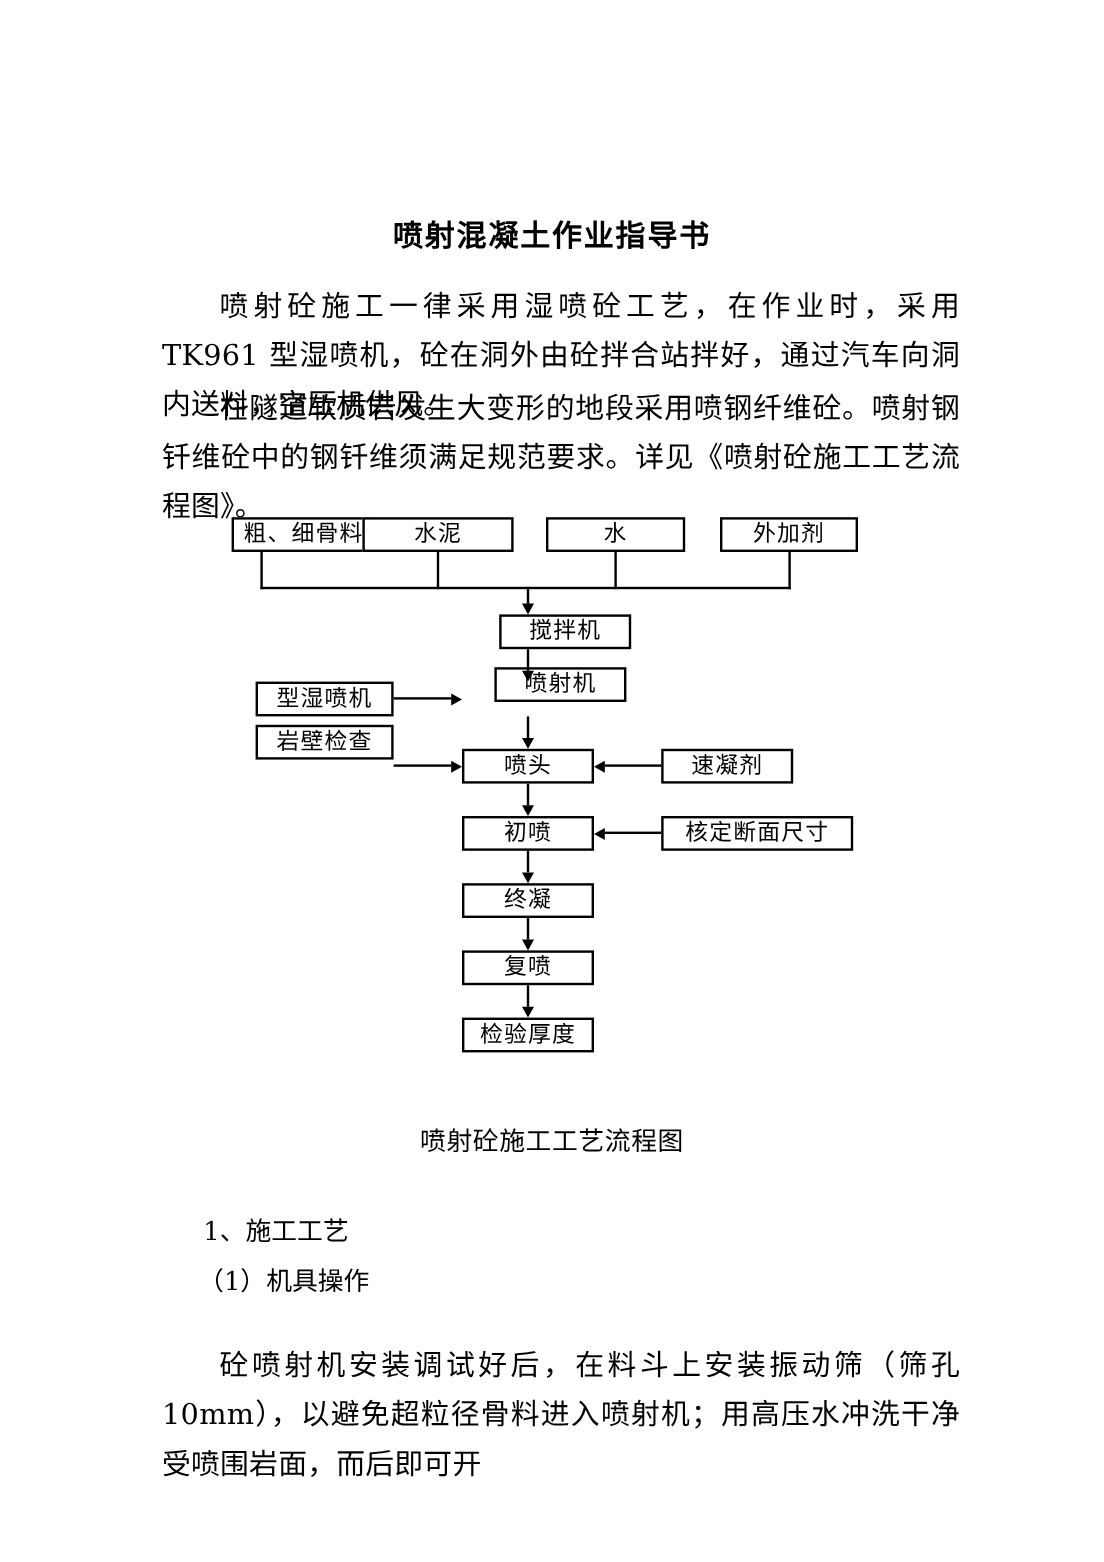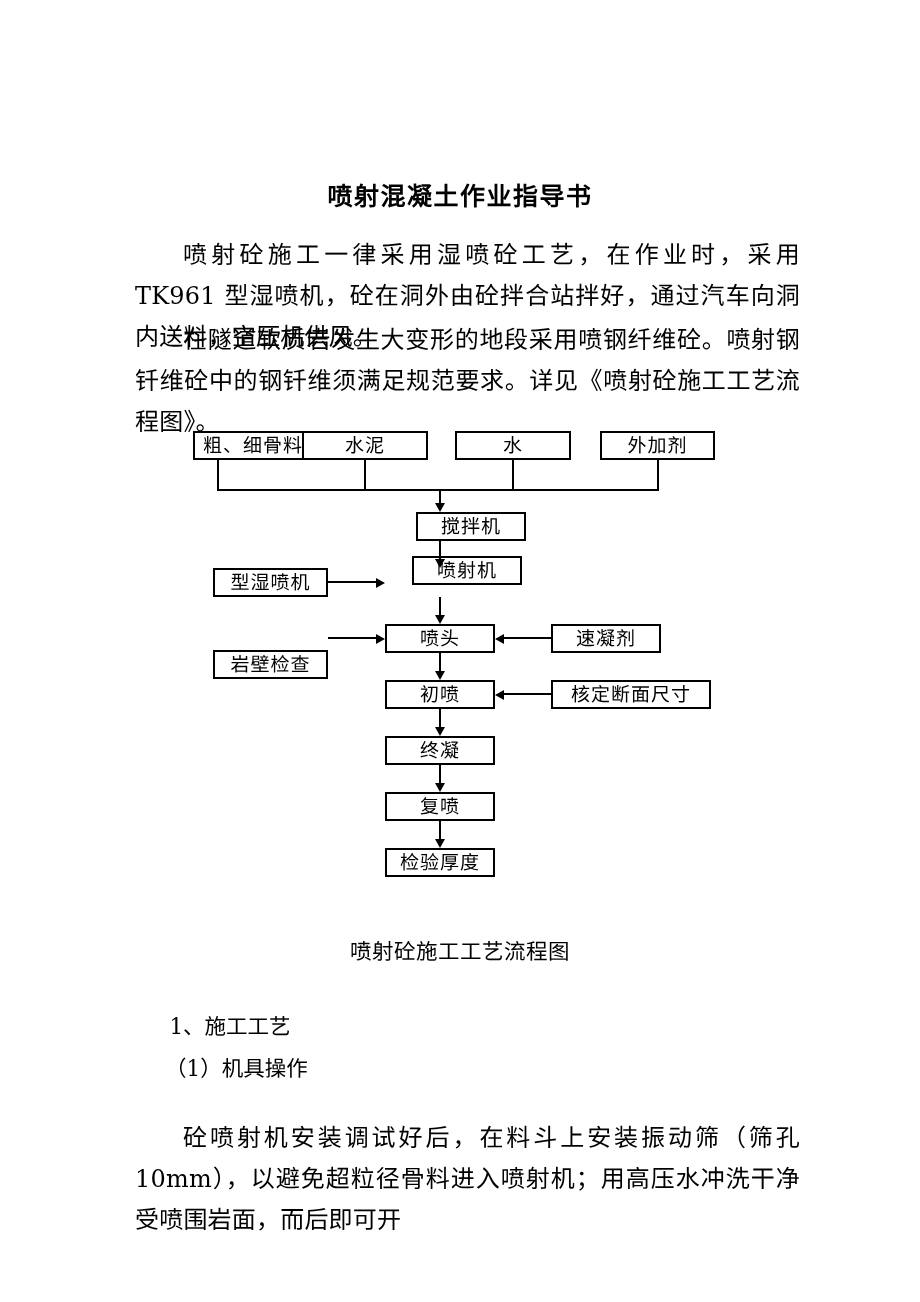--- a/index.html
+++ b/index.html
@@ -219,21 +219,21 @@
 
     <div class="line vline" style="left:439px; top:821px; height:18px;"></div>
     <div class="arrow-down" style="left:435px; top:839px;"></div>
 
     <div class="node" style="left:213px; top:568px; width:115px; height:29px;">
       <span>型湿喷机</span>
     </div>
     <div class="line hline" style="left:328px; top:581px; width:48px;"></div>
     <div class="arrow-right" style="left:376px; top:578px;"></div>
 
-    <div class="node" style="left:213px; top:650px; width:115px; height:29px;">
+    <div class="node" style="left:213px; top:604px; width:115px; height:29px;">
       <span>岩壁检查</span>
     </div>
     <div class="line hline" style="left:328px; top:637px; width:48px;"></div>
     <div class="arrow-right" style="left:376px; top:634px;"></div>
 
     <div class="node" style="left:551px; top:624px; width:110px; height:29px;">
       <span>速凝剂</span>
     </div>
     <div class="line hline" style="left:504px; top:637px; width:47px;"></div>
     <div class="arrow-left" style="left:495px; top:634px;"></div>

